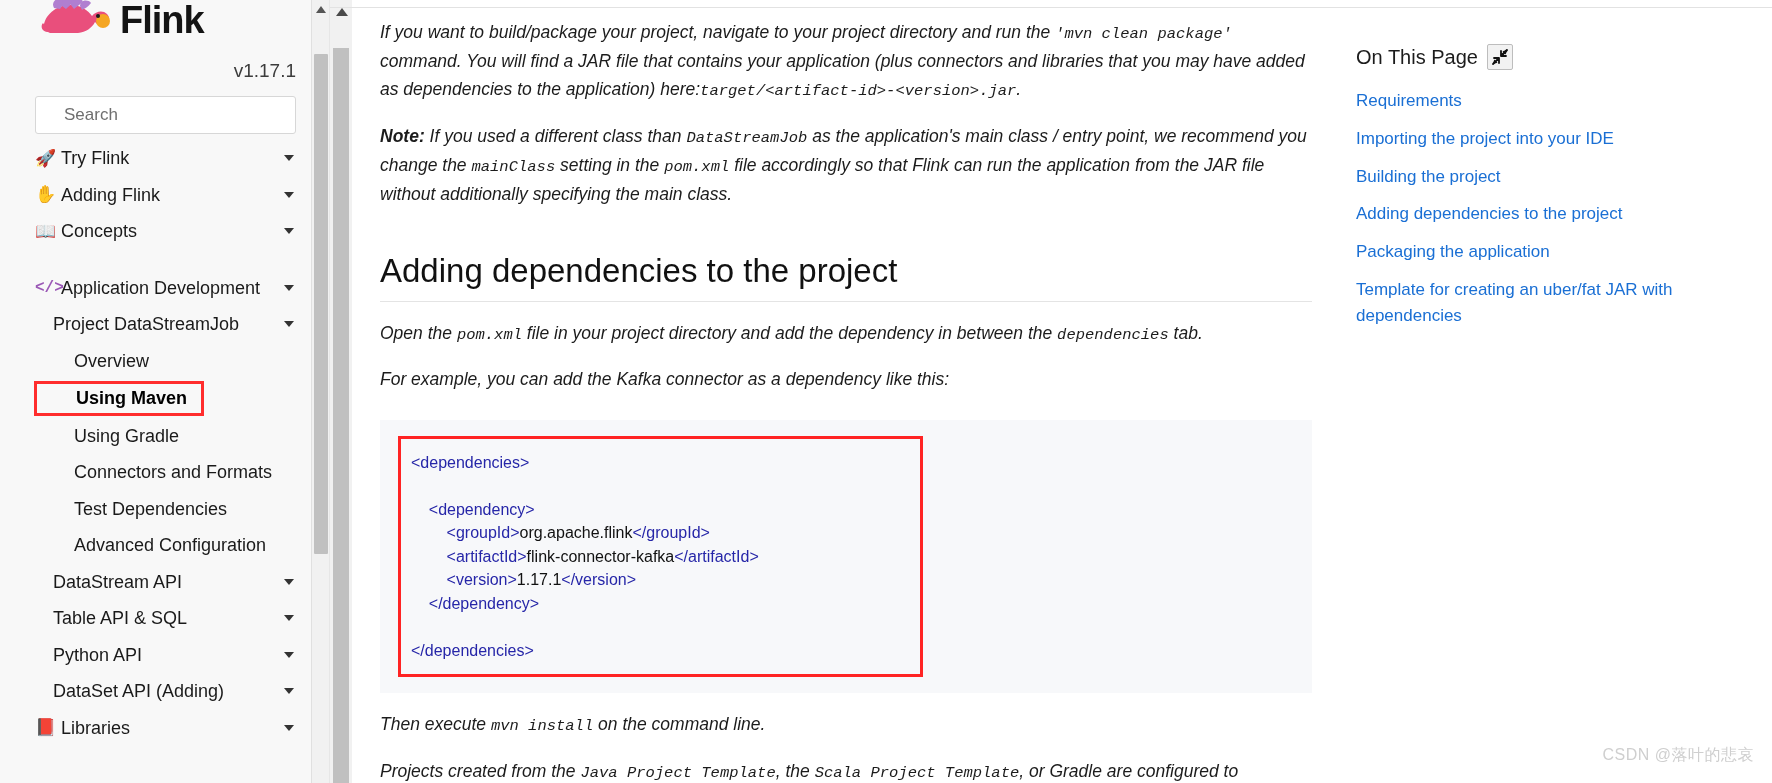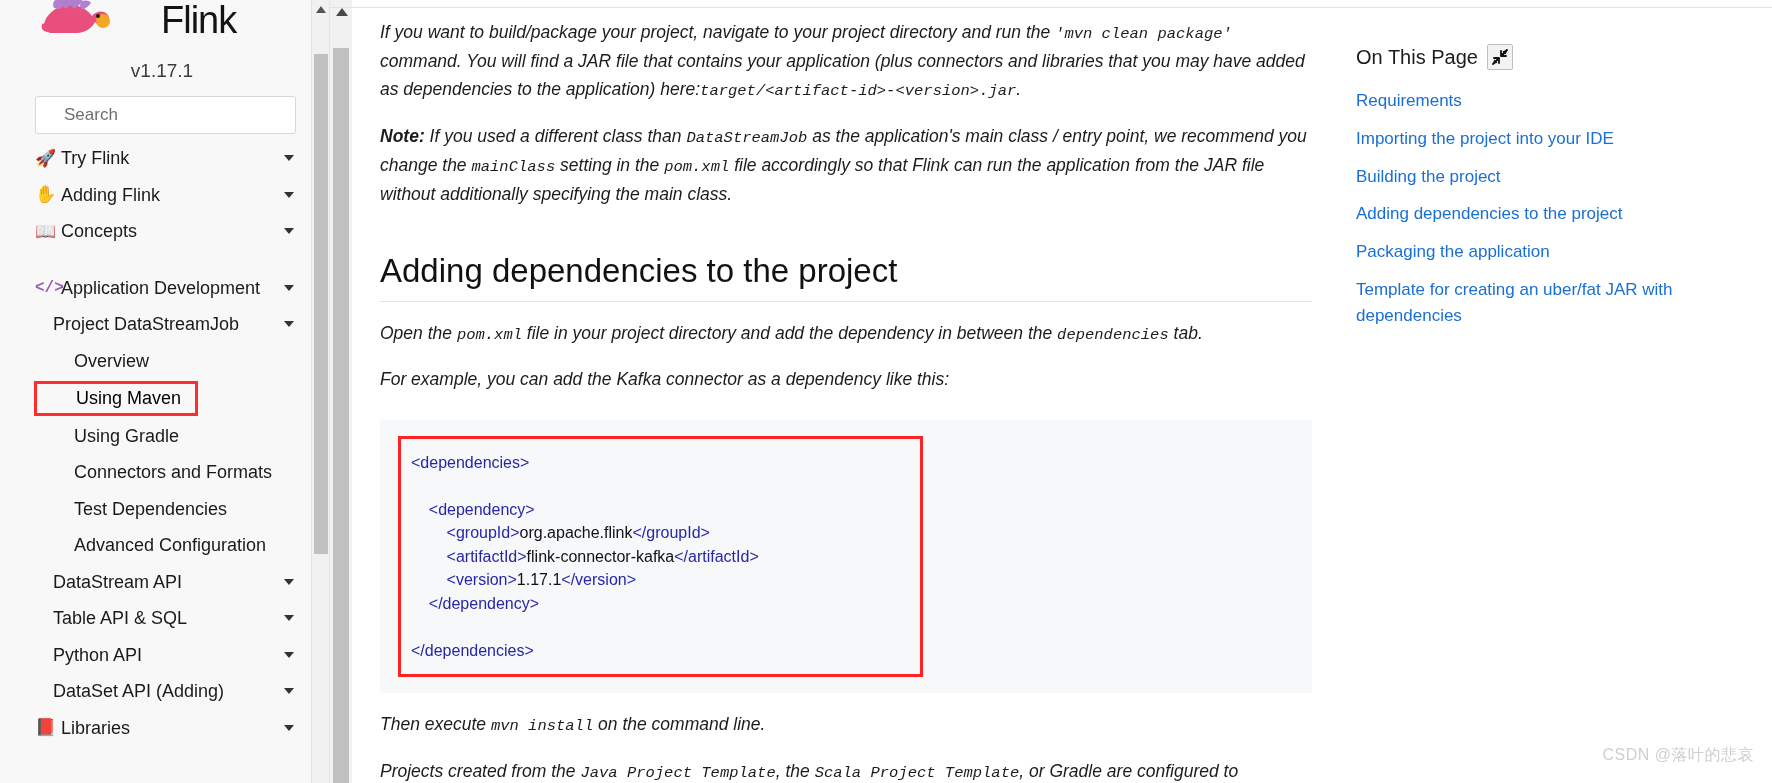--- a/index.html
+++ b/index.html
@@ -39,28 +39,27 @@
     padding-left: 12px;
   }
   .squirrel {
     width: 84px; height: 48px;
     position: relative;
     flex: 0 0 auto;
     margin-right: -4px;
   }
   .brand-name {
     font-size: 38px;
-    font-weight: normal;
+    font-weight: bold;
     color: #141414;
     letter-spacing: -1px;
     line-height: 1;
-    margin-left: 41px;
   }
   .version {
-    text-align: center;
+    text-align: right;
     font-size: 19px;
     color: #3c3c3c;
     padding-right: 12px;
     margin-top: 12px;
   }
   .search-box {
     margin: 14px 12px 0 7px;
     height: 38px;
     background: #ffffff;
     border: 1px solid #d7d7d7;
@@ -103,21 +102,21 @@
     border-left: 5px solid transparent;
     border-right: 5px solid transparent;
     border-top: 6px solid #333;
     margin-left: 8px;
     flex: 0 0 auto;
   }
   .nav-item.lvl1 { padding-left: 0; }
   .nav-item.lvl2 { padding-left: 18px; }
   .nav-item.lvl3 { padding-left: 39px; }
   .nav-item.gap-top { margin-top: 20px; }
-  .nav-item.active .lbl { font-weight: normal; color: #000; }
+  .nav-item.active .lbl { font-weight: bold; color: #000; }
   .nav-item.highlighted {
     display: inline-flex;
     border: 3px solid #ff2d2d;
     padding: 3px 14px 3px 39px;
     margin: 2px 0 2px -1px;
     width: auto;
   }
 
   
   .sb-scroll {

